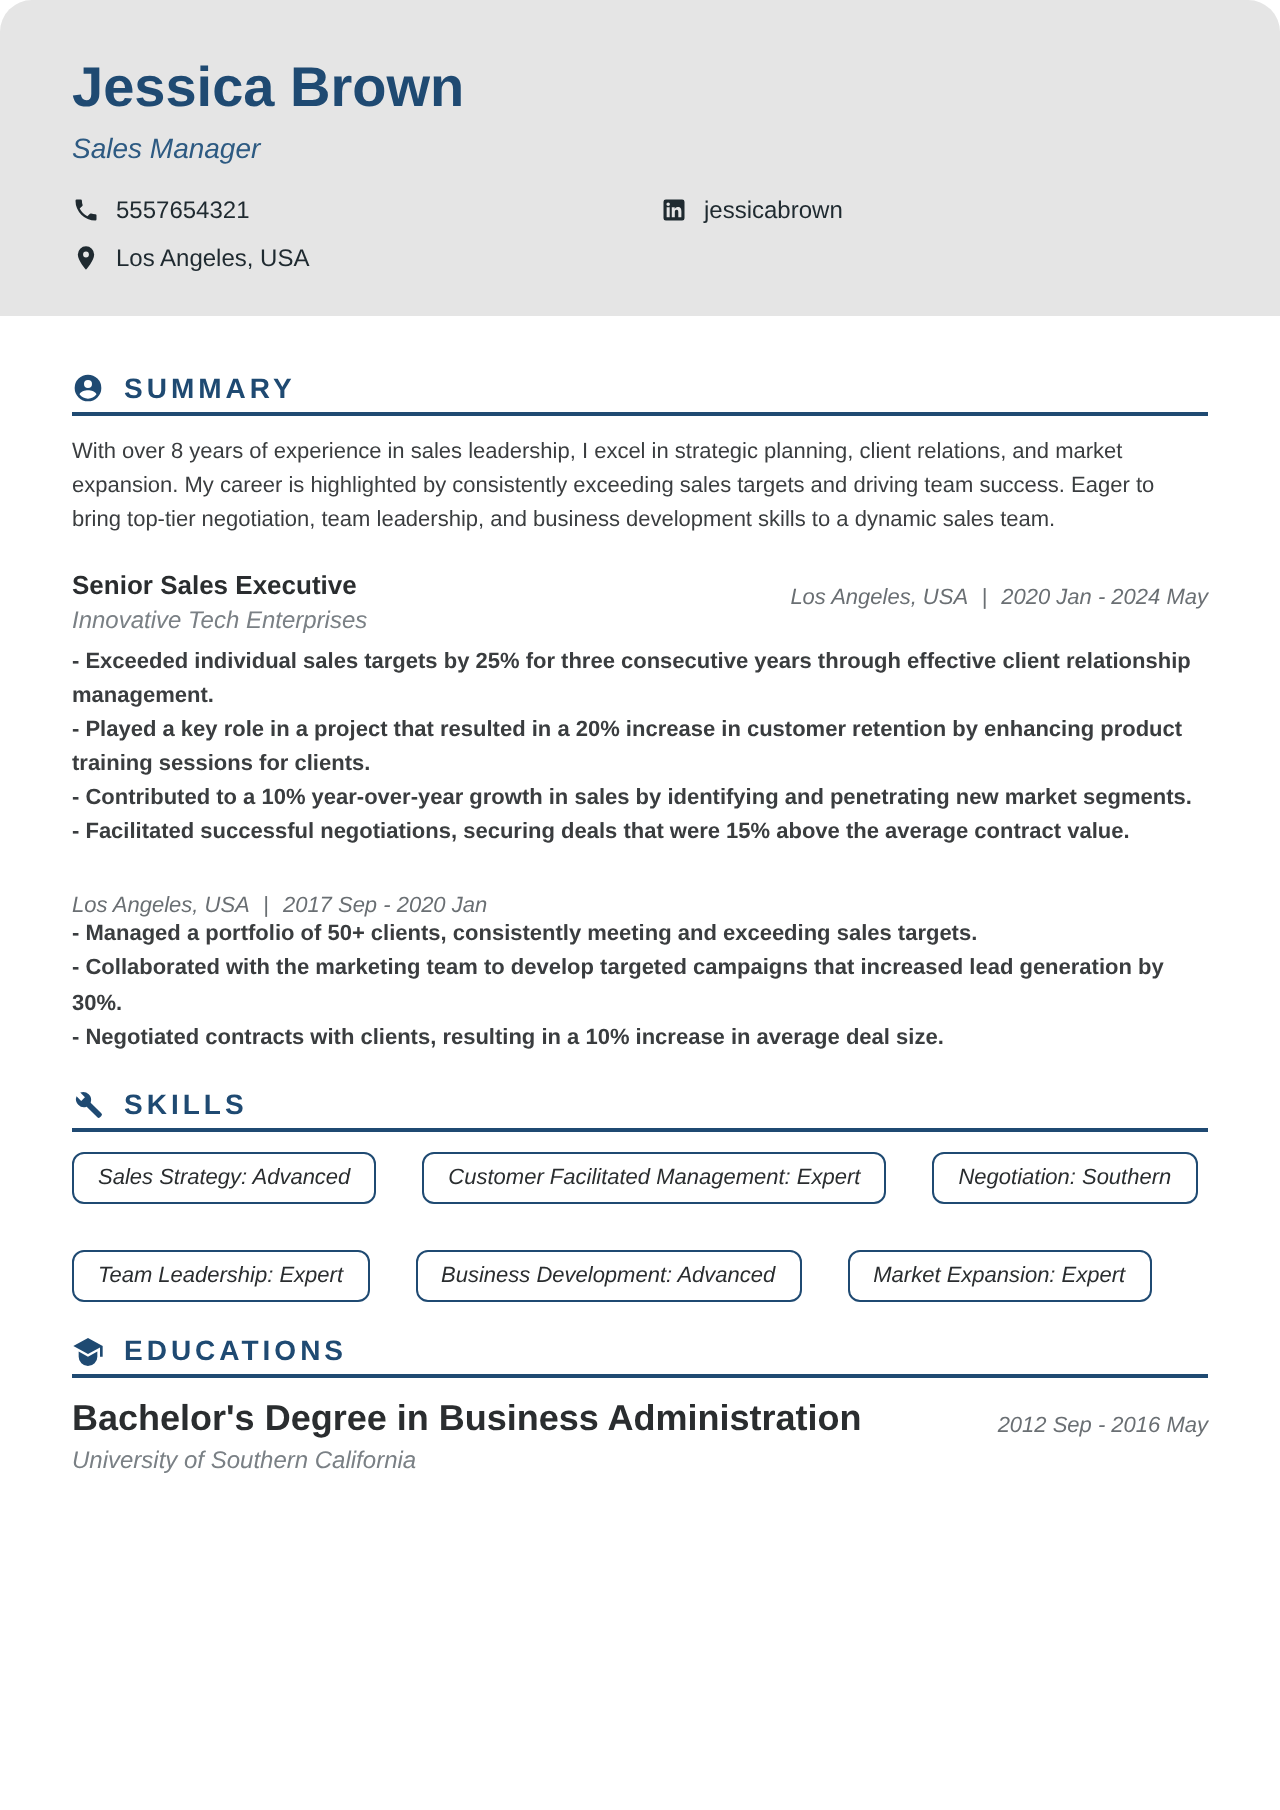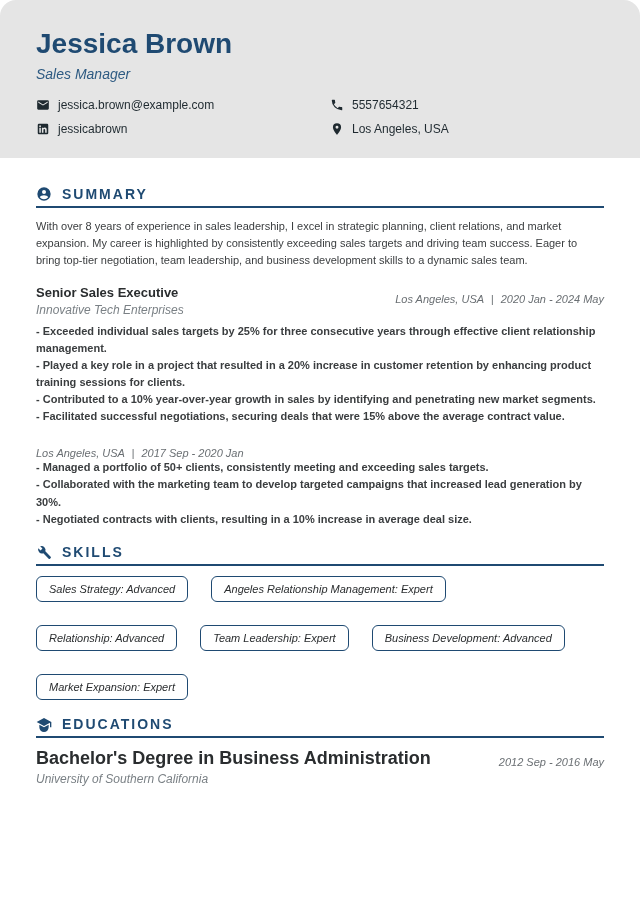--- a/index.html
+++ b/index.html
@@ -150,26 +150,20 @@
 </style>
 </head>
 <body>
 
 <div class="header">
   <div class="name">Jessica Brown</div>
   <div class="title">Sales Manager</div>
   <div class="contact-grid">
     <div class="contact-item">
       <svg viewBox="0 0 24 24">
-          <path d="M20 4H4a2 2 0 0 0-2 2v12a2 2 0 0 0 2 2h16a2 2 0 0 0 2-2V6a2 2 0 0 0-2-2zm0 4-8 5-8-5V6l8 5 8-5z"></path>
-        </svg>
-      <span>jessica.brown@example.com</span>
-    </div>
-    <div class="contact-item">
-      <svg viewBox="0 0 24 24">
           <path d="M6.6 10.8a15.1 15.1 0 0 0 6.6 6.6l2.2-2.2a1 1 0 0 1 1-.24 11.4 11.4 0 0 0 3.6.58 1 1 0 0 1 1 1V20a1 1 0 0 1-1 1A17 17 0 0 1 3 4a1 1 0 0 1 1-1h3.5a1 1 0 0 1 1 1 11.4 11.4 0 0 0 .58 3.6 1 1 0 0 1-.24 1z"></path>
         </svg>
       <span>5557654321</span>
     </div>
     <div class="contact-item">
       <svg viewBox="0 0 24 24">
           <path d="M19 3H5a2 2 0 0 0-2 2v14a2 2 0 0 0 2 2h14a2 2 0 0 0 2-2V5a2 2 0 0 0-2-2zM8.3 18.3H5.7V9.7h2.6zM7 8.6a1.5 1.5 0 1 1 0-3 1.5 1.5 0 0 1 0 3zm11.3 9.7h-2.6v-4.2c0-1 0-2.3-1.4-2.3s-1.6 1.1-1.6 2.2v4.3h-2.6V9.7h2.5v1.2h.04a2.7 2.7 0 0 1 2.5-1.4c2.7 0 3.2 1.8 3.2 4z"></path>
         </svg>
       <span>jessicabrown</span>
     </div>
@@ -234,22 +228,22 @@
 
   <div class="section">
     <div class="section-title-row">
       <svg viewBox="0 0 24 24">
           <path d="M22 19l-8-8a6 6 0 0 0-7.8-7.6l3.5 3.5-2.8 2.8-3.5-3.5A6 6 0 0 0 11 14l8 8a1.4 1.4 0 0 0 2 0l1-1a1.4 1.4 0 0 0 0-2z"></path>
         </svg>
       <span class="section-title">SKILLS</span>
     </div>
     <div class="skills">
       <div class="skill-pill">Sales Strategy: Advanced</div>
-      <div class="skill-pill">Angeles Relationship Management: Expert</div>
-      <div class="skill-pill">Relationship: Advanced</div>
+      <div class="skill-pill">Customer Facilitated Management: Expert</div>
+      <div class="skill-pill">Negotiation: Southern</div>
       <div class="skill-pill">Team Leadership: Expert</div>
       <div class="skill-pill">Business Development: Advanced</div>
       <div class="skill-pill">Market Expansion: Expert</div>
     </div>
   </div>
 
   <div class="section">
     <div class="section-title-row">
       <svg viewBox="0 0 24 24">
           <path d="M12 3 1 9l11 6 9-4.9V17h2V9zM5 13.2V17a7 7 0 0 0 14 0v-3.8l-7 3.8z"></path>

